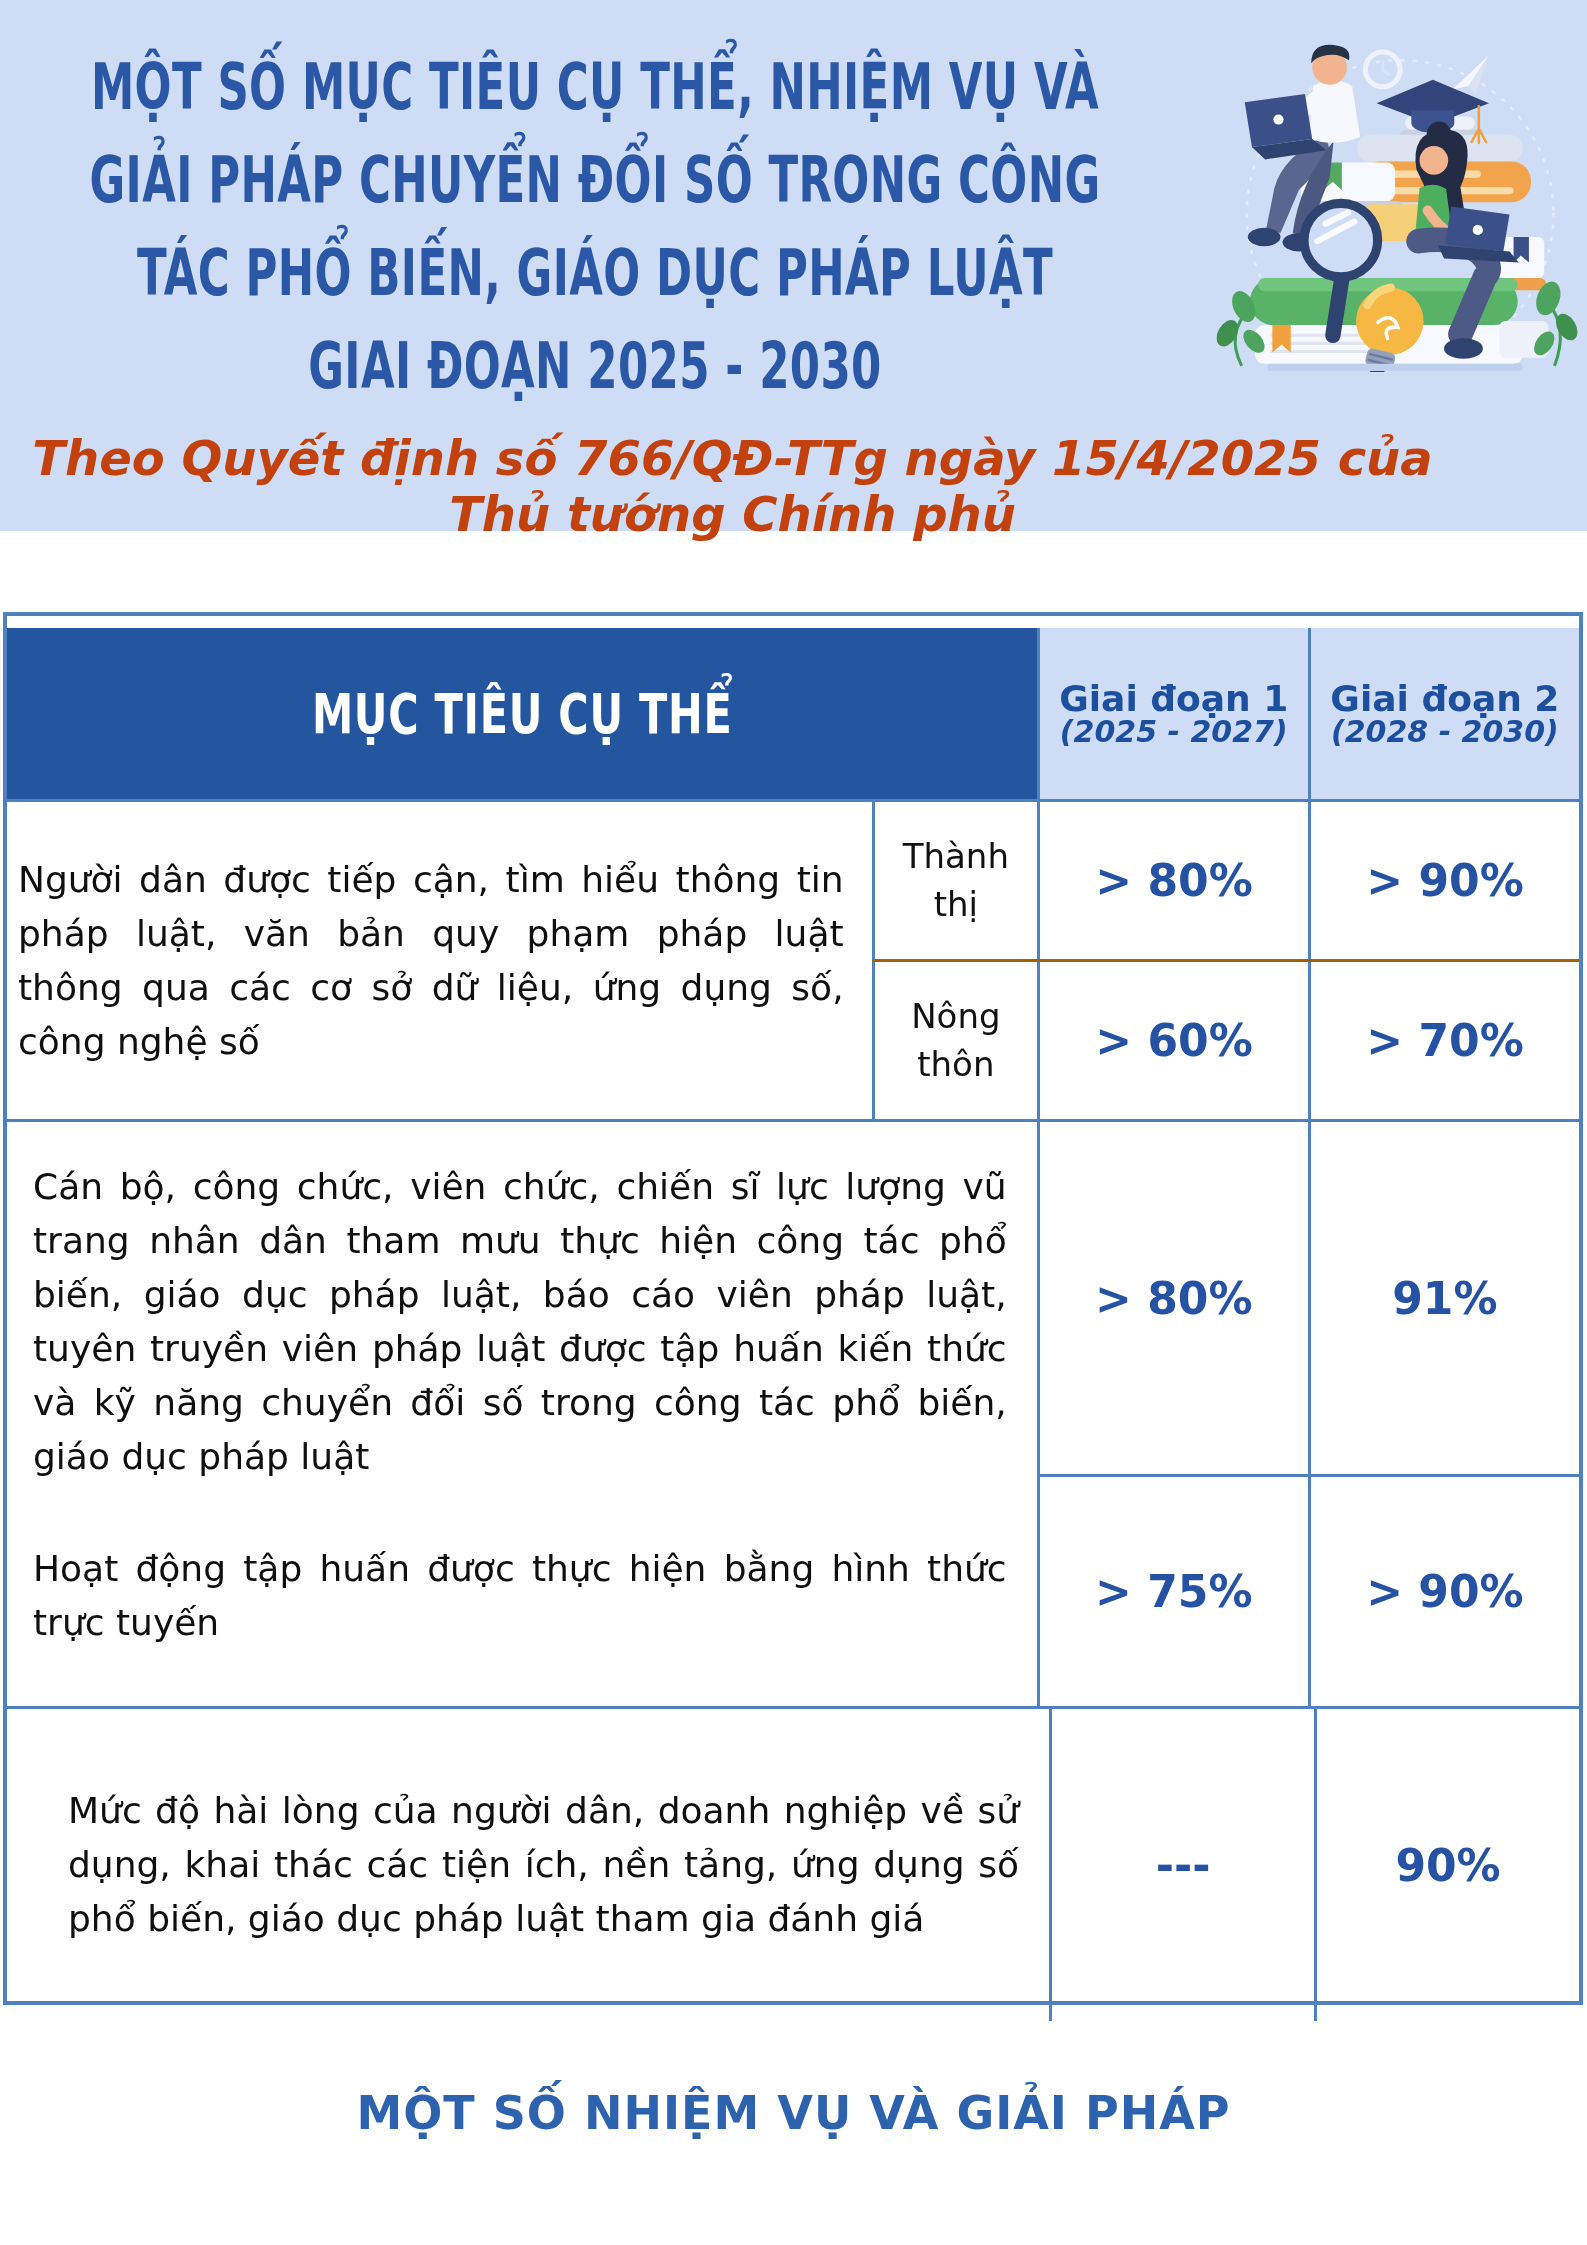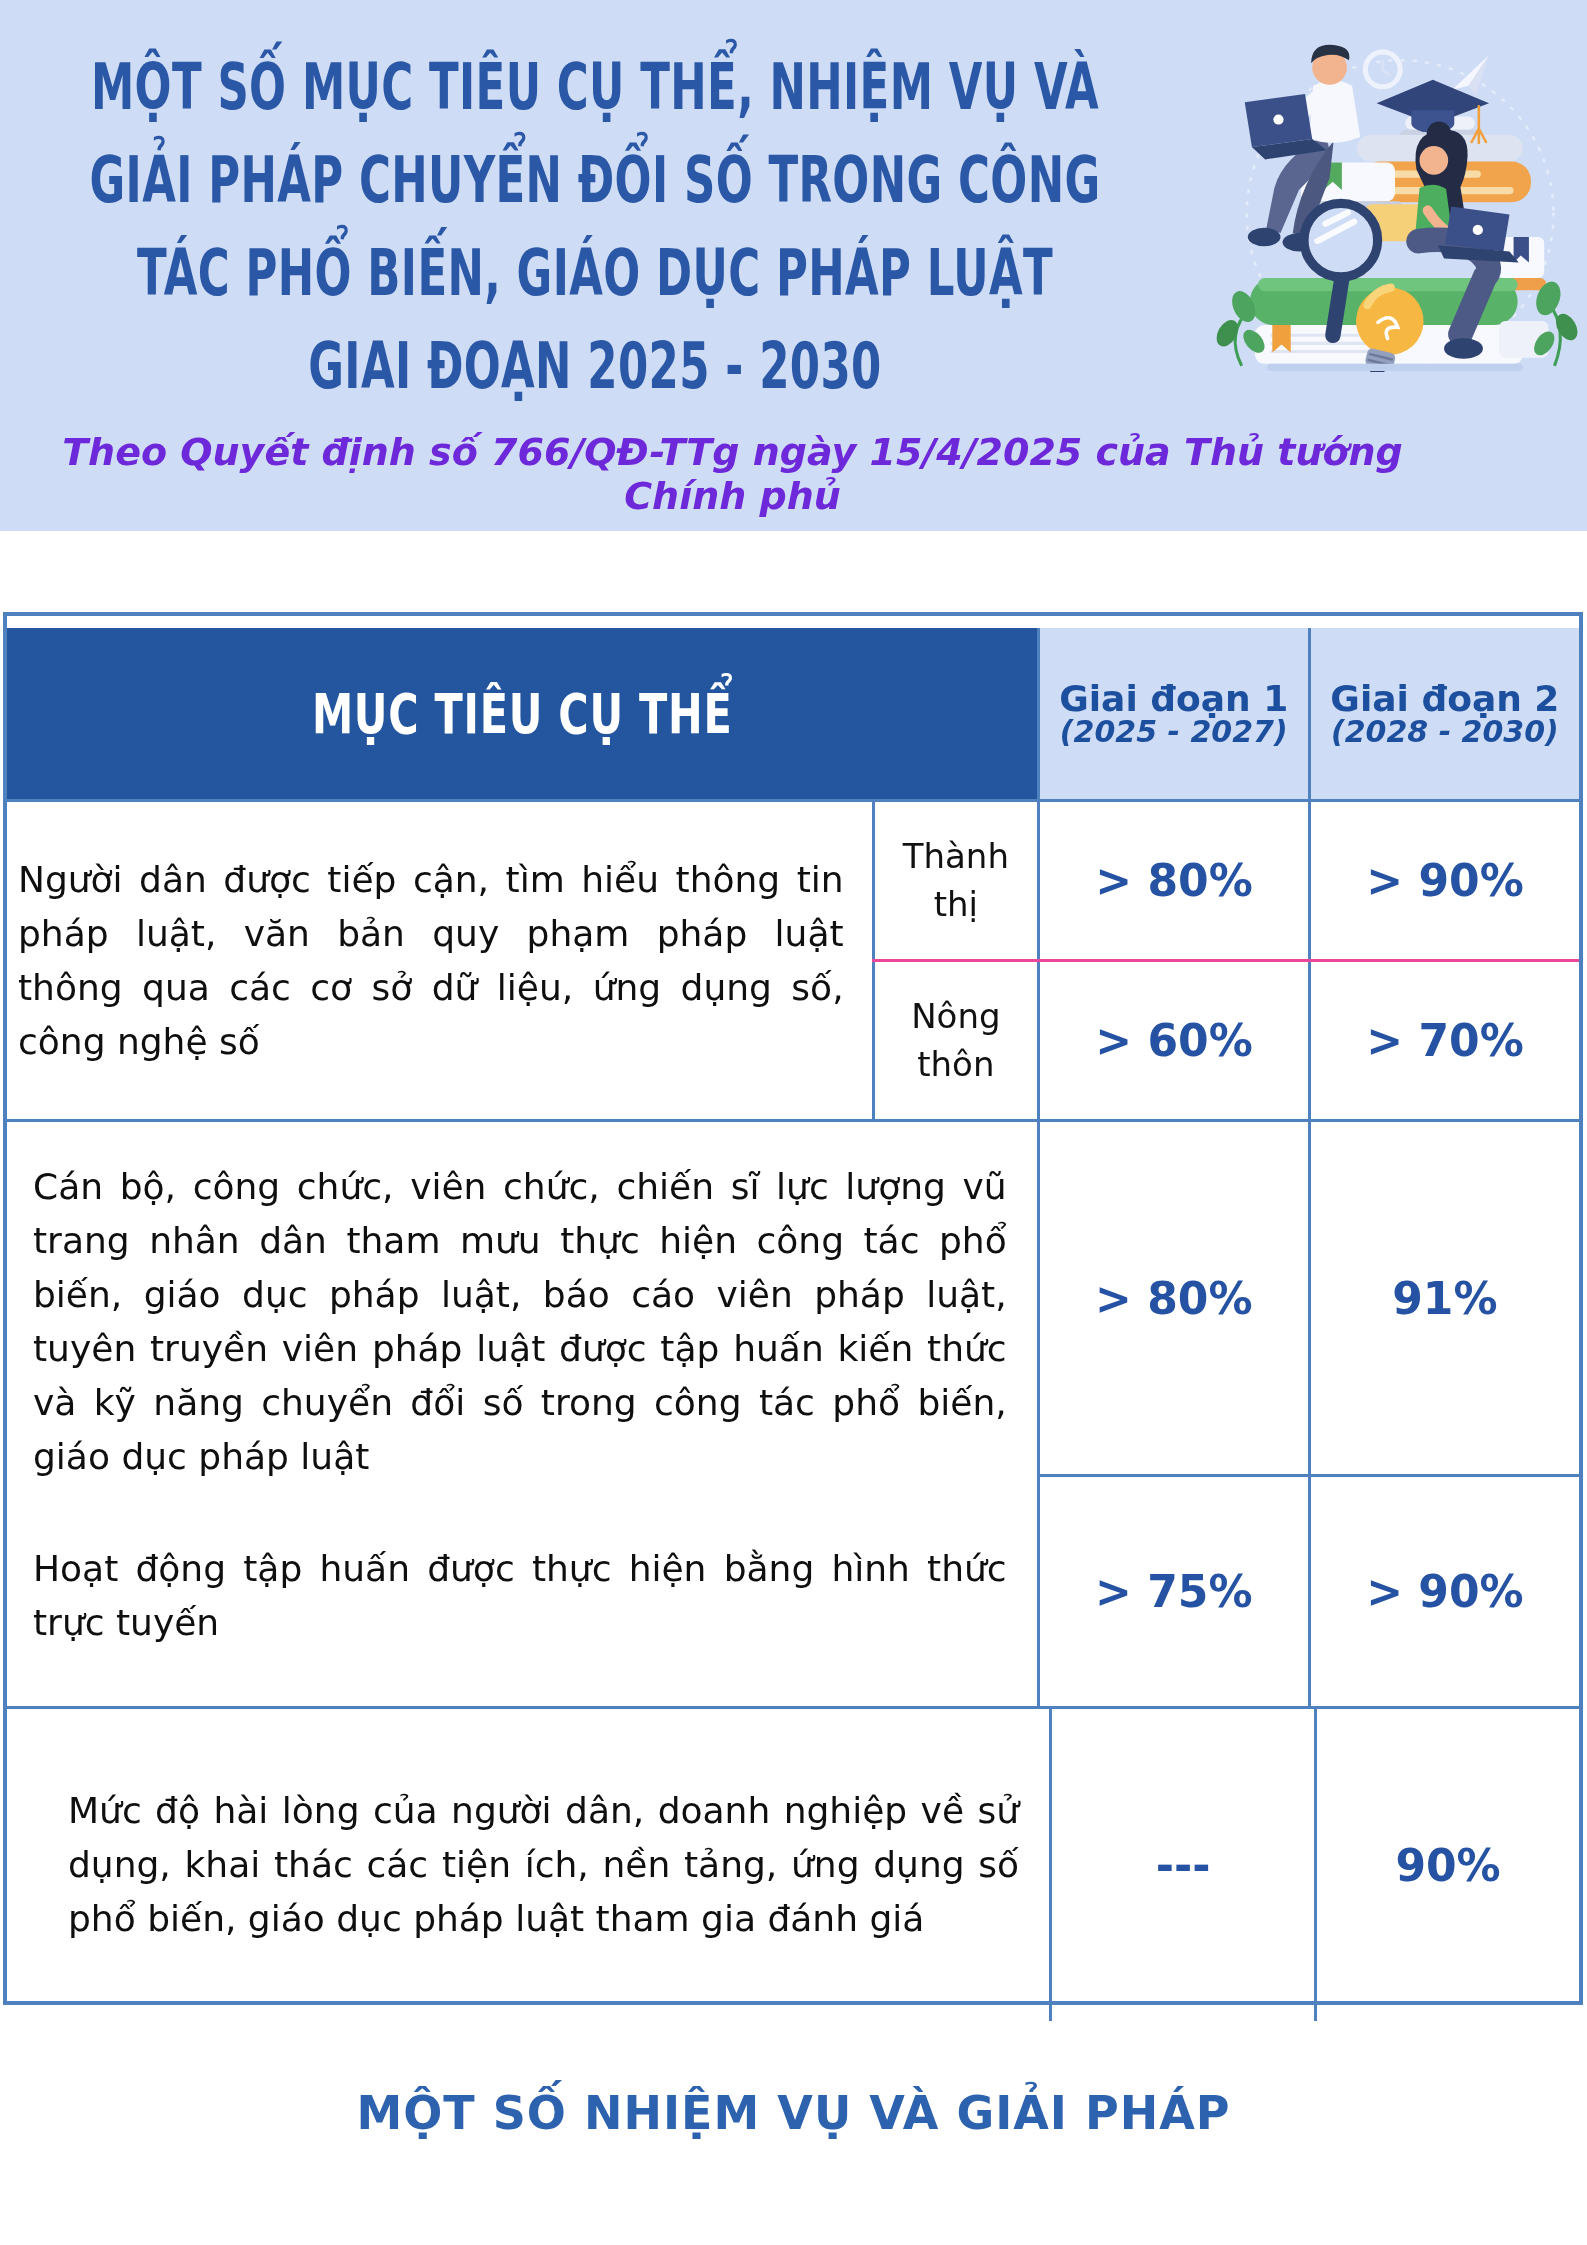--- a/index.html
+++ b/index.html
@@ -10,21 +10,21 @@
   
   .header-band{position:absolute;left:0;top:0;width:1587px;height:531px;background:#cfdcf6;}
   .title-block{position:absolute;left:30px;top:40px;width:1130px;}
   .title-line{
     height:93px;display:flex;align-items:center;justify-content:center;
     color:#2b58a6;font-weight:bold;font-size:64px;white-space:nowrap;
     transform:scaleX(0.68);transform-origin:50% 50%;letter-spacing:0.5px;
   }
   .subtitle{
     position:absolute;left:0;top:430px;width:1465px;text-align:center;
-    font-style:italic;font-size:38px;color:#6d28d9;font-weight:bold;
+    font-style:italic;font-size:48px;color:#c2410c;font-weight:bold;
   }
   .illustration{position:absolute;right:6px;top:4px;width:372px;height:368px;}
 
   
   .goal-table{
     position:absolute;left:3px;top:612px;width:1580px;height:1393px;
     border:4px solid #4e81bd;box-sizing:border-box;background:#ffffff;
     display:flex;flex-direction:column;
   }
   .goal-table *{box-sizing:border-box;}
@@ -41,21 +41,21 @@
   .phase-title{color:#1d4f9f;font-weight:bold;font-size:36px;line-height:1;}
   .phase-years{color:#1d4f9f;font-weight:bold;font-style:italic;font-size:30px;line-height:1;}
 
   .t-row{display:flex;border-top:3px solid #4e81bd;flex:none;}
   .body-text{font-size:36px;line-height:1.5;color:#0f0f0f;text-align:justify;margin:0;}
 
   .row1{height:320px;}
   .row1-text{width:55%;display:flex;align-items:center;padding:0 28px 0 11px;}
   .row1-right{width:45%;display:flex;flex-direction:column;}
   .subrow{display:flex;flex:1;}
-  .subrow + .subrow{border-top:3px solid #ec4899;}
+  .subrow + .subrow{border-top:3px solid #a16207;}
   .sublabel{
     width:23.4%;border-left:3px solid #4e81bd;display:flex;align-items:center;justify-content:center;
     text-align:center;font-size:34px;line-height:1.4;color:#111111;padding:0 10px;
   }
   .val{
     width:38.3%;border-left:3px solid #4e81bd;display:flex;align-items:center;justify-content:center;
     color:#2552a2;font-weight:bold;font-size:44px;
   }
 
   .row2{height:587px;}

